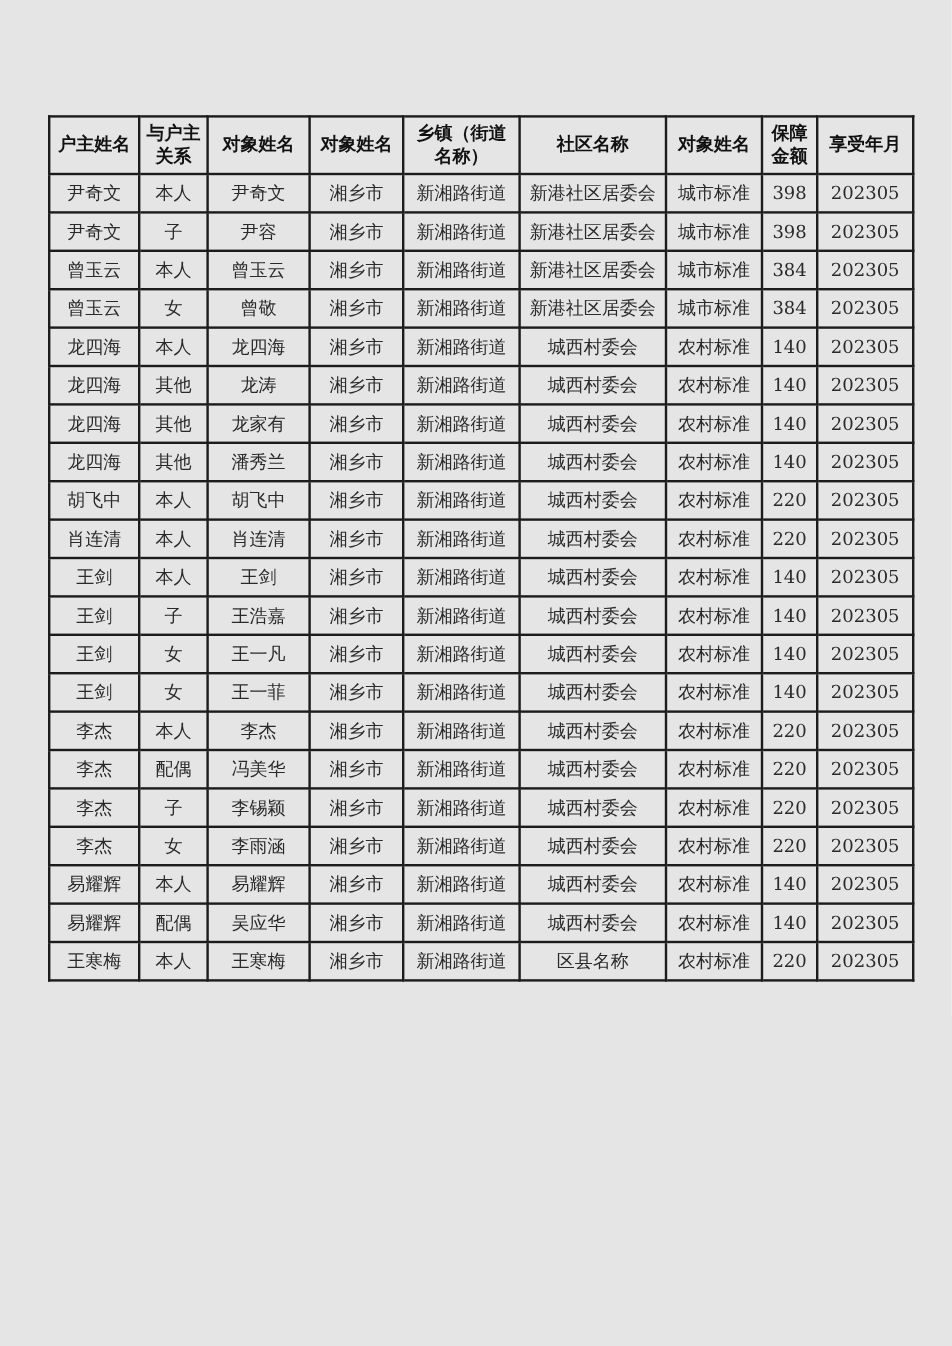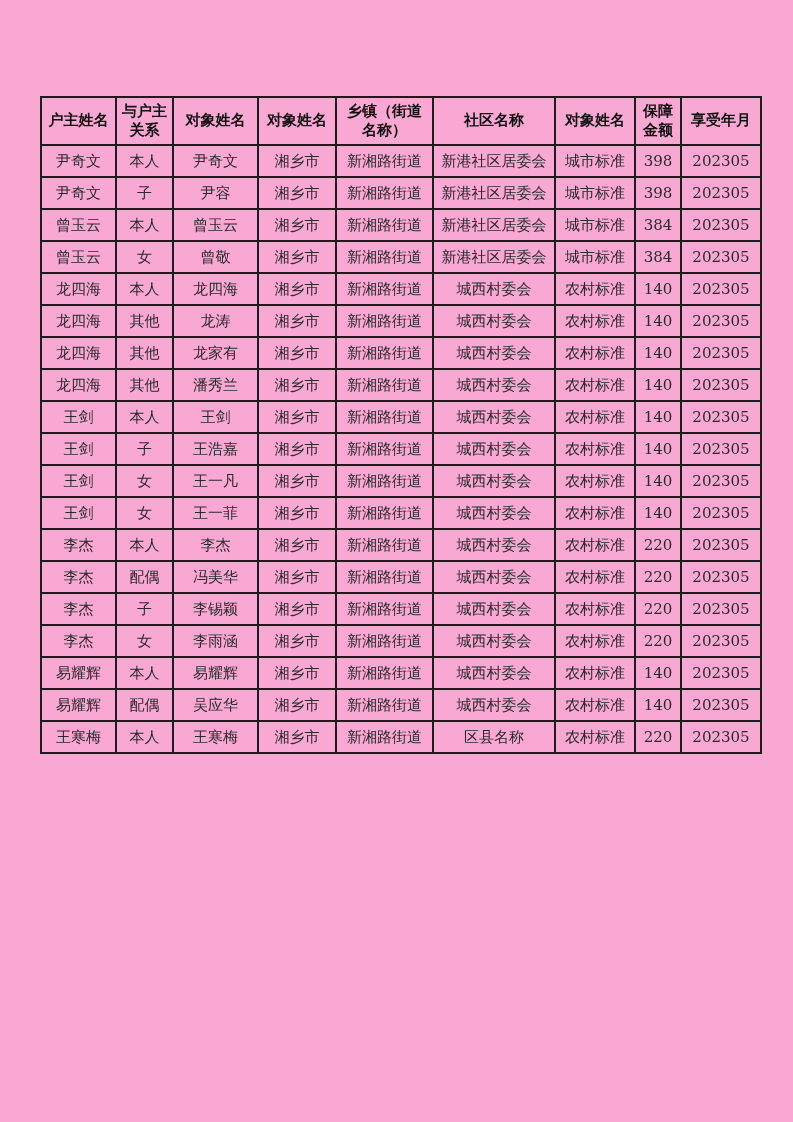--- a/index.html
+++ b/index.html
@@ -13,21 +13,21 @@
     position: relative;
     font-family: "DejaVu Serif", "Liberation Serif", serif;
     color: #1f1f1f;
   }
   .page {
     position: absolute;
     left: 0;
     top: 0;
     width: 793px;
     height: 1122px;
-    background: #f9a8d4;
+    background: #e5e5e5;
   }
   table.doc-table {
     position: absolute;
     left: 40px;
     top: 96px;
     width: 720px;
     border-collapse: collapse;
     table-layout: fixed;
   }
   table.doc-table th,
@@ -169,20 +169,42 @@
           <td>其他</td>
           <td>潘秀兰</td>
           <td>湘乡市</td>
           <td>新湘路街道</td>
           <td>城西村委会</td>
           <td>农村标准</td>
           <td>140</td>
           <td>202305</td>
         </tr>
         <tr>
+          <td>胡飞中</td>
+          <td>本人</td>
+          <td>胡飞中</td>
+          <td>湘乡市</td>
+          <td>新湘路街道</td>
+          <td>城西村委会</td>
+          <td>农村标准</td>
+          <td>220</td>
+          <td>202305</td>
+        </tr>
+        <tr>
+          <td>肖连清</td>
+          <td>本人</td>
+          <td>肖连清</td>
+          <td>湘乡市</td>
+          <td>新湘路街道</td>
+          <td>城西村委会</td>
+          <td>农村标准</td>
+          <td>220</td>
+          <td>202305</td>
+        </tr>
+        <tr>
           <td>王剑</td>
           <td>本人</td>
           <td>王剑</td>
           <td>湘乡市</td>
           <td>新湘路街道</td>
           <td>城西村委会</td>
           <td>农村标准</td>
           <td>140</td>
           <td>202305</td>
         </tr>

